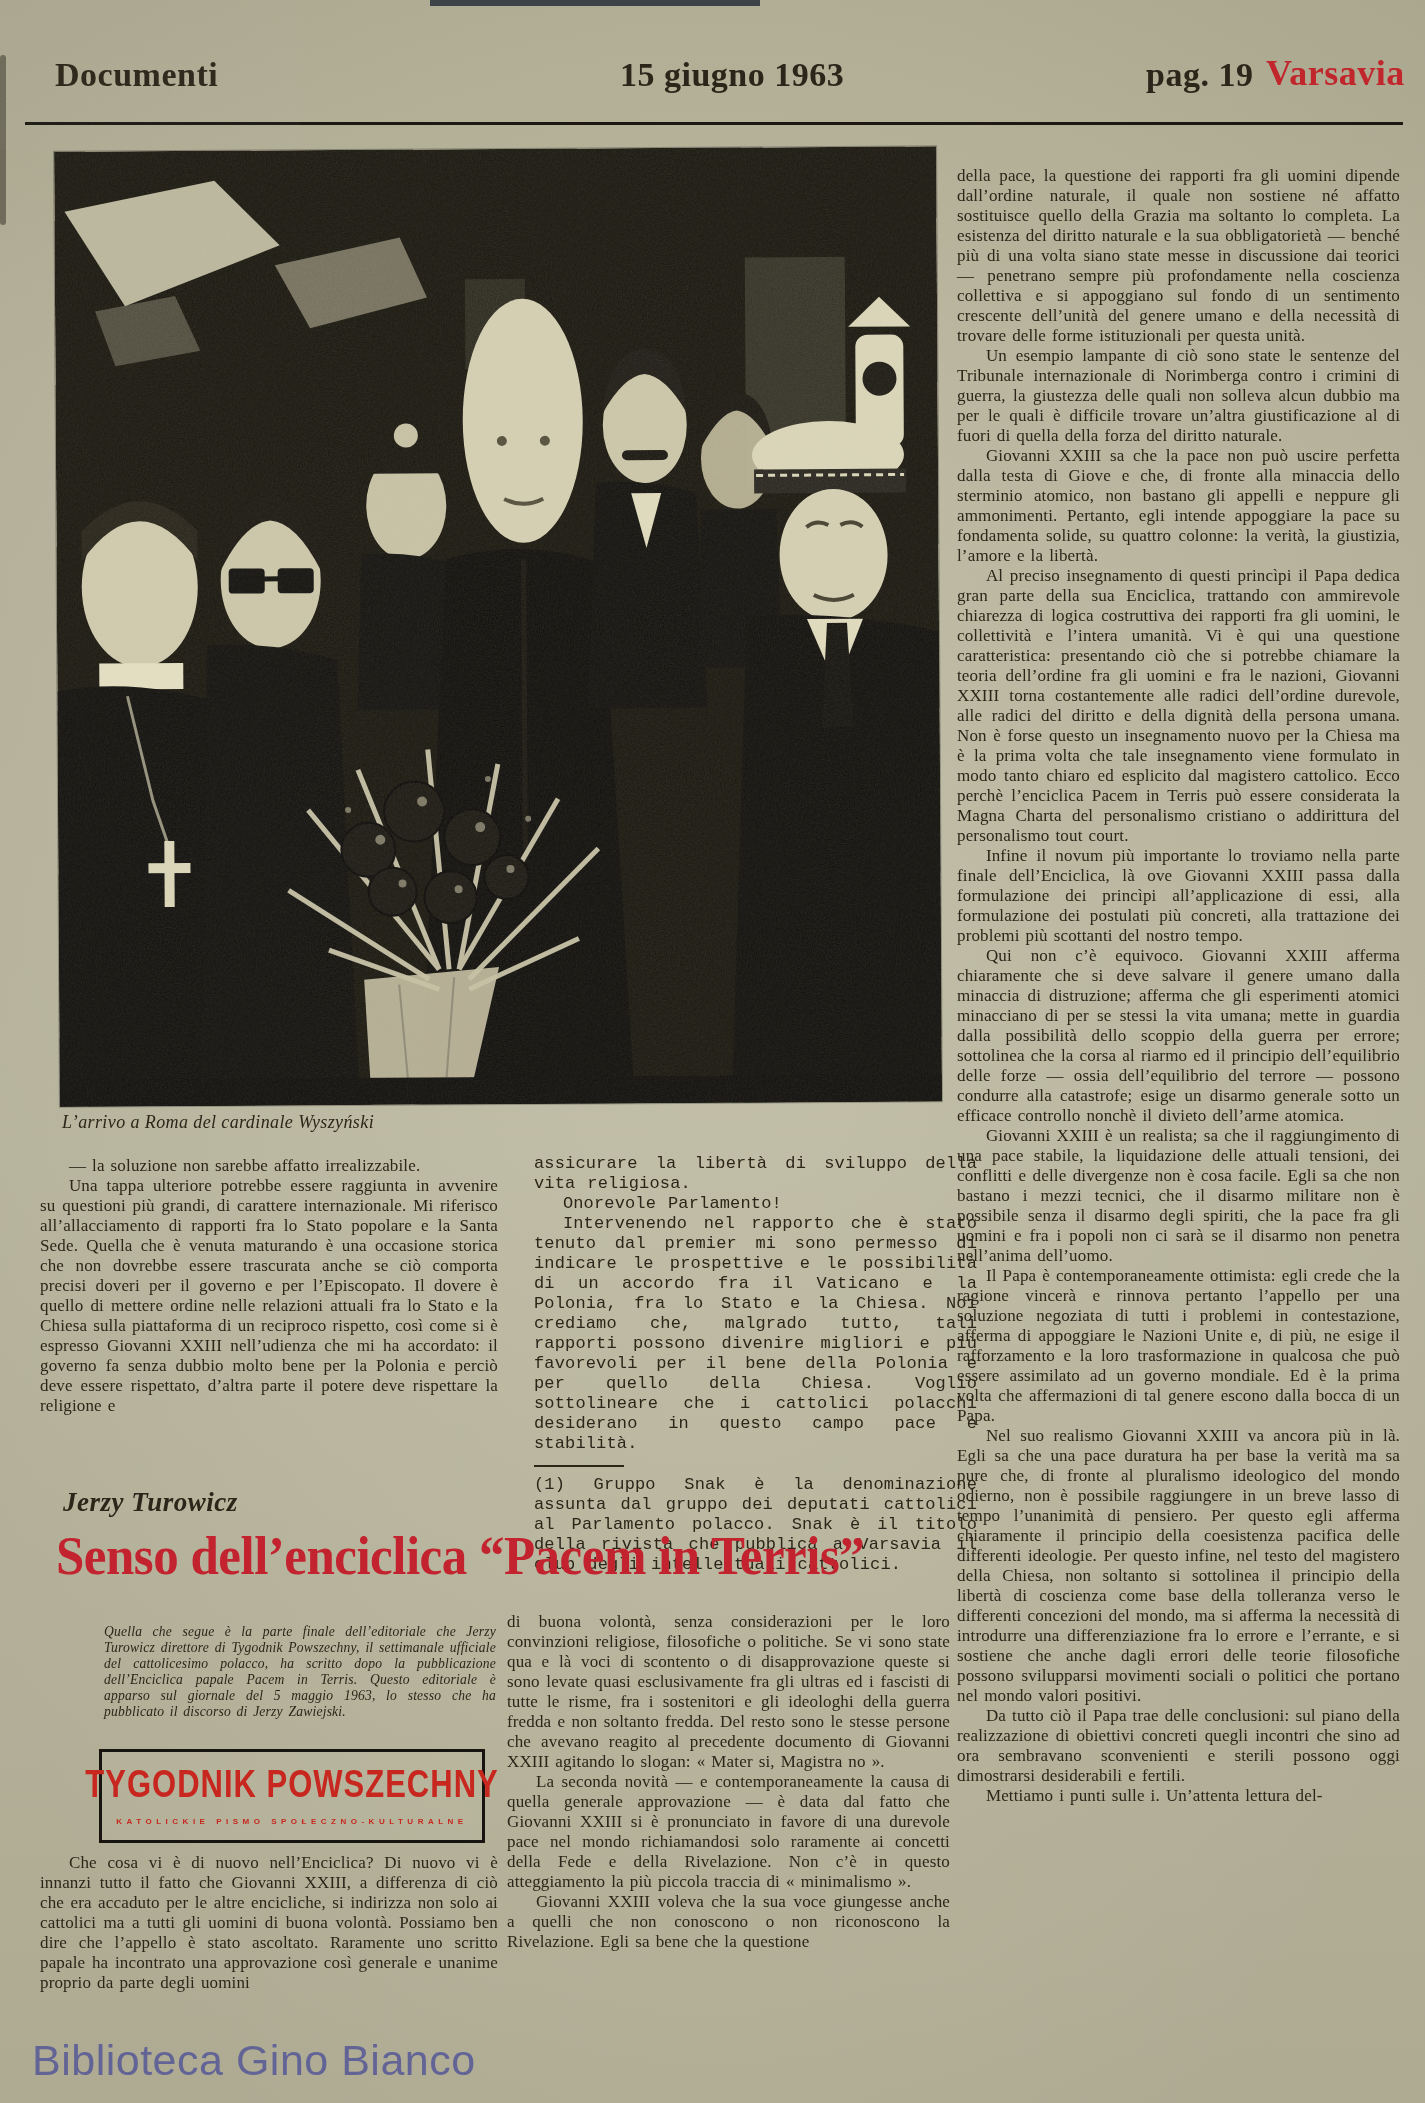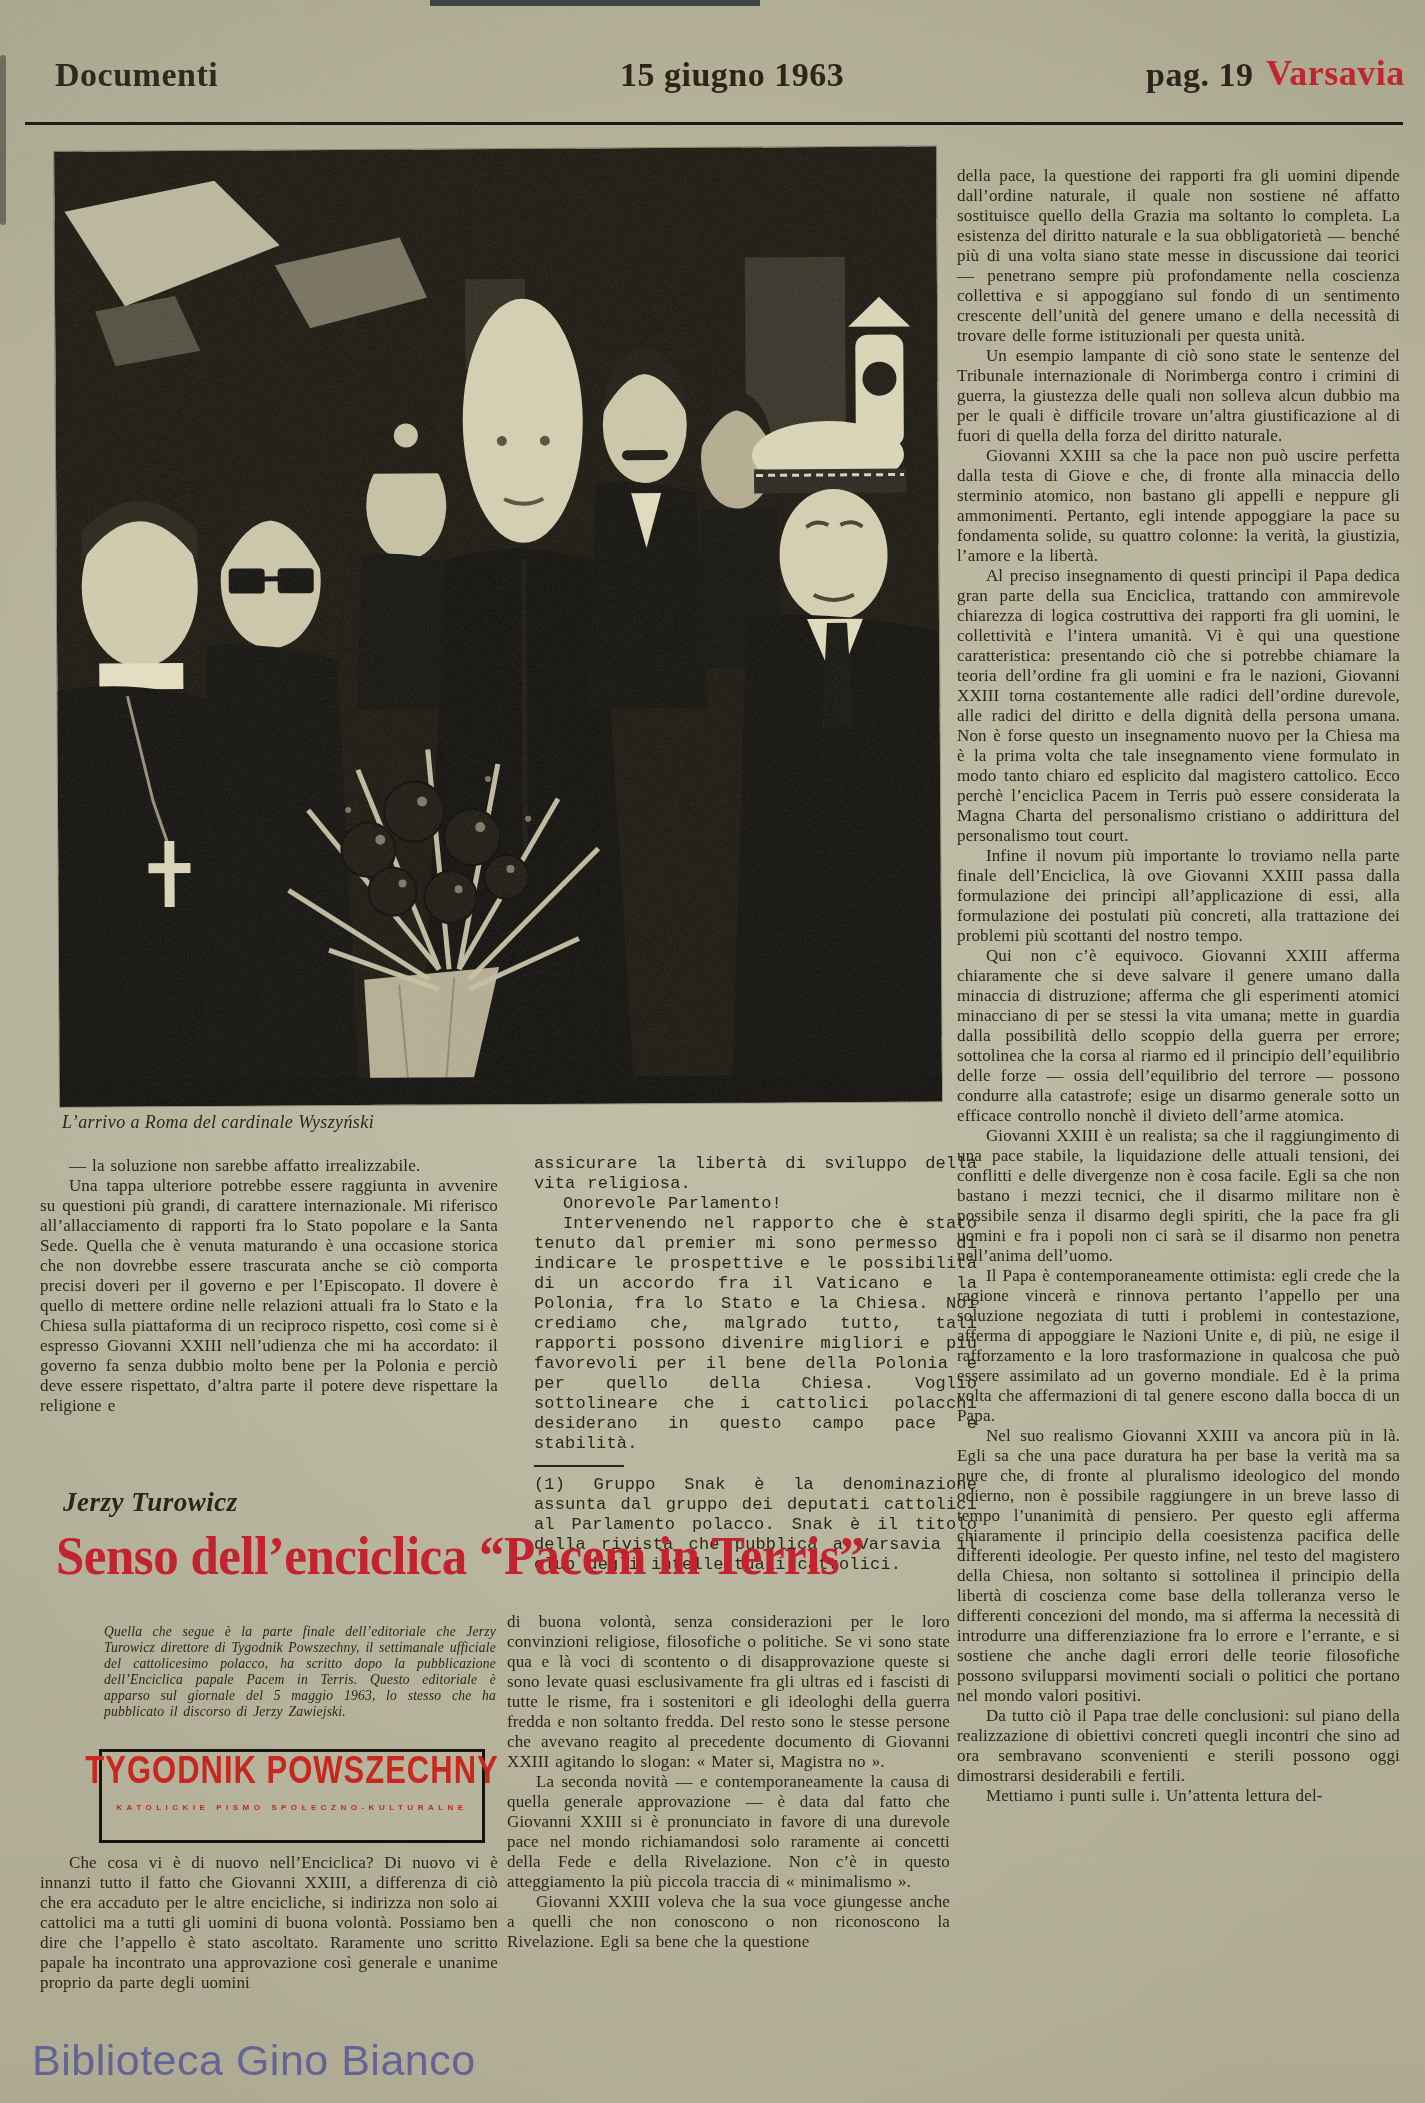--- a/index.html
+++ b/index.html
@@ -43,21 +43,21 @@
 
   
   .author{position:absolute;left:63px;top:1487px;font-size:27px;font-weight:bold;font-style:italic;letter-spacing:.5px;}
   .headline{position:absolute;left:56px;top:1524px;font-size:51px;font-weight:bold;color:#c2232e;
     letter-spacing:-.5px;white-space:nowrap;transform:scaleY(1.08);transform-origin:left top;}
   .standfirst{position:absolute;left:104px;top:1624px;width:392px;font-style:italic;font-size:13.6px;
     line-height:15.9px;text-align:justify;word-spacing:2px;letter-spacing:.2px;}
 
   
   .logo-box{position:absolute;left:99px;top:1749px;width:380px;height:88px;border:3px solid #17140f;
-    display:flex;flex-direction:column;align-items:center;gap:4px;background:rgba(255,255,240,.04);}
+    display:flex;flex-direction:column;align-items:center;justify-content:center;gap:4px;background:rgba(255,255,240,.04);}
   .logo-title{font-family:"Liberation Sans","DejaVu Sans",sans-serif;font-weight:bold;font-size:31px;
     color:#c8271f;letter-spacing:1px;transform:scaleY(1.25);white-space:nowrap;}
   .logo-sub{font-family:"Liberation Sans","DejaVu Sans",sans-serif;font-weight:bold;font-size:8px;
     color:#c8271f;letter-spacing:4.5px;white-space:nowrap;margin-top:11px;}
 
   .watermark{position:absolute;left:32px;top:2036px;font-family:"Liberation Sans","DejaVu Sans",sans-serif;
     font-size:43px;color:#5c5e97;opacity:.92;letter-spacing:.5px;text-align:center;}
 
   .grain{position:absolute;inset:0;pointer-events:none;opacity:.06;}
 </style>

